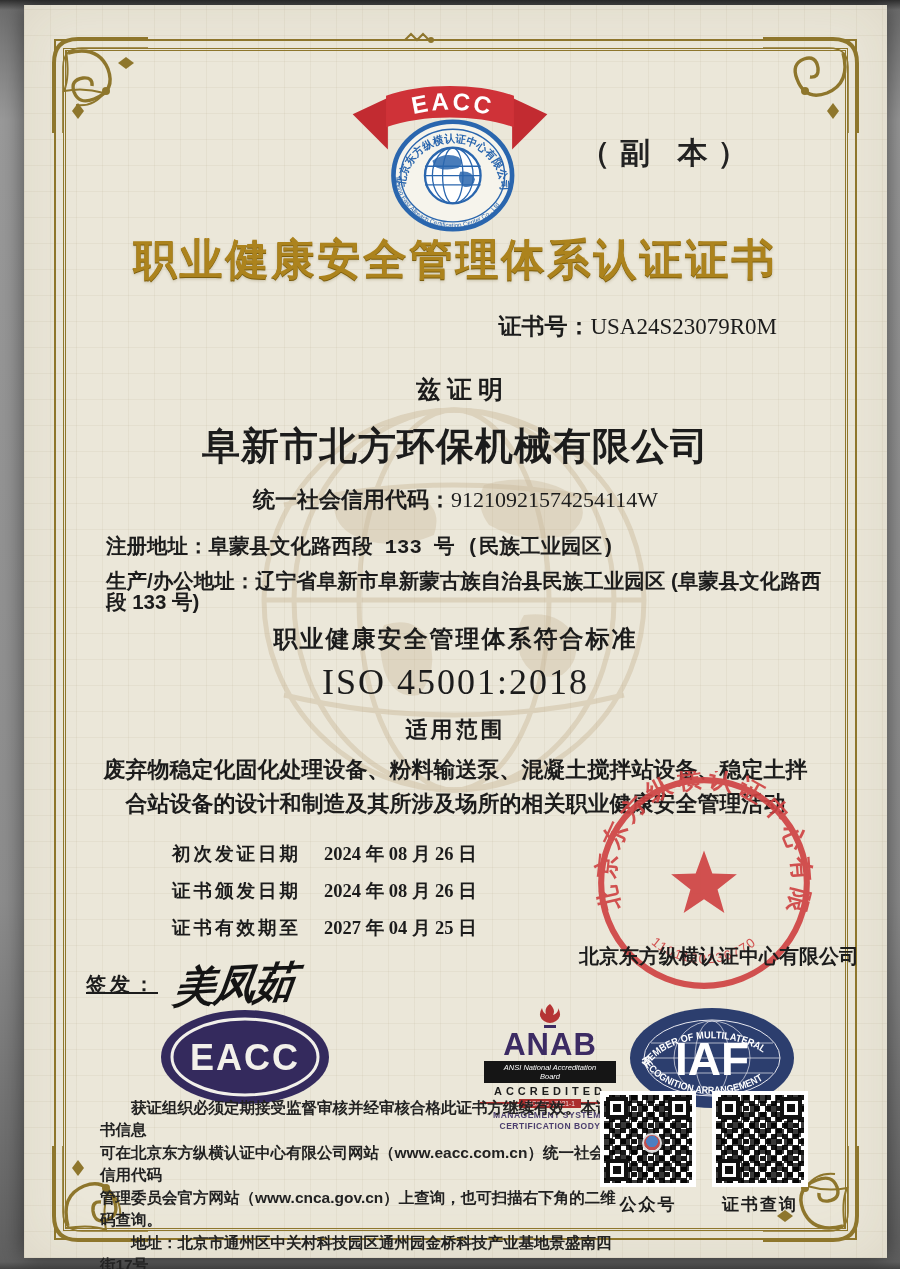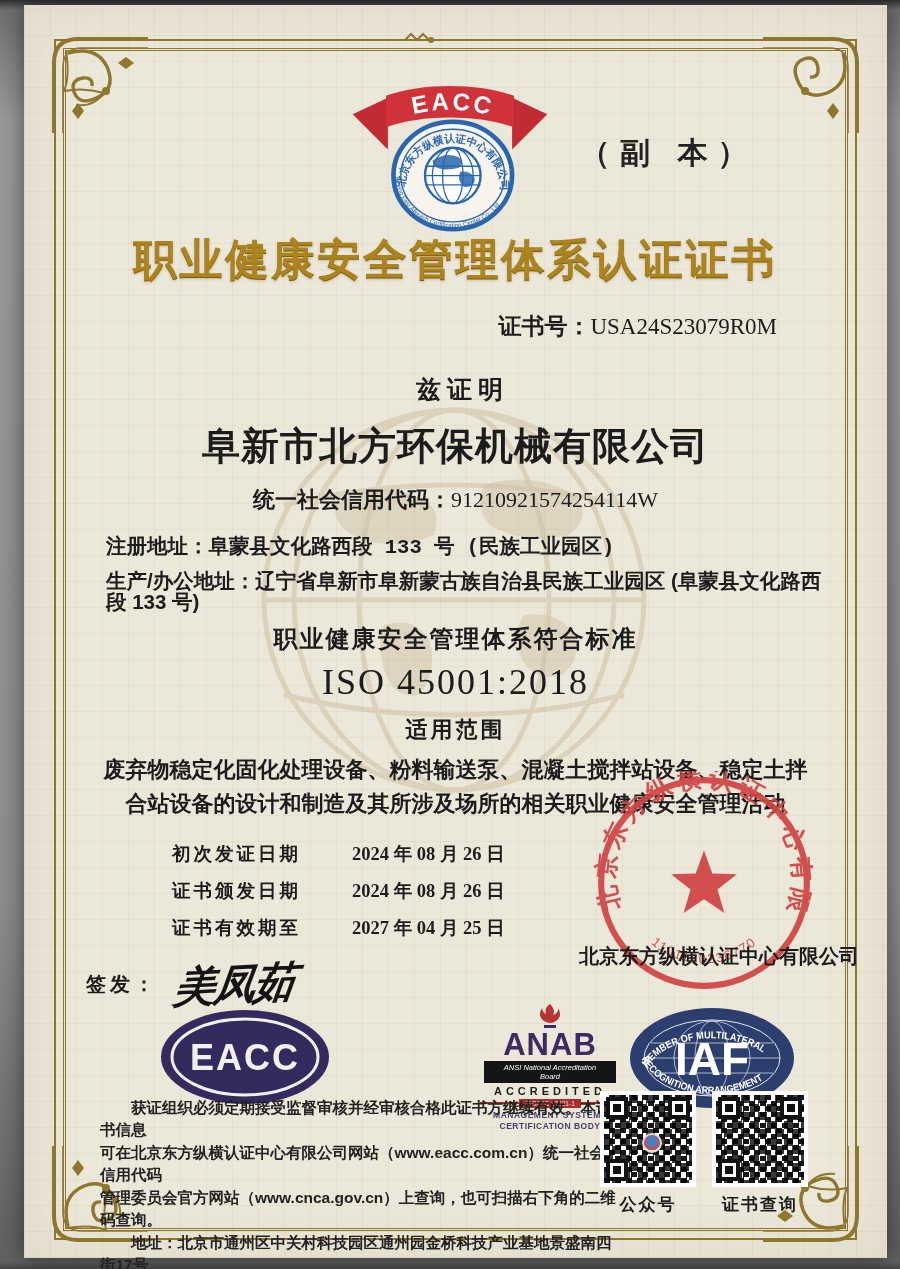--- a/index.html
+++ b/index.html
@@ -39,27 +39,27 @@
   .credit .lbl{font-weight:bold;}
   .credit .val{font-family:"Liberation Serif",serif;}
   .addr{position:absolute;left:82px;right:60px;font-size:20.5px;font-weight:bold;line-height:1.0;}
   .addr1{top:533px;font-family:Liberation Mono, monospace;} .addr2{top:566px;}
   .std-line{position:absolute;left:0;right:0;top:618px;text-align:center;font-size:24px;font-weight:bold;letter-spacing:2px;}
   .iso{position:absolute;left:0;right:0;top:656px;text-align:center;font-size:36px;
     font-family:"Liberation Serif",serif;letter-spacing:2px;}
   .scope-lbl{position:absolute;left:0;right:0;top:710px;text-align:center;font-size:22px;font-weight:bold;letter-spacing:3px;}
   .scope{position:absolute;left:70px;right:70px;top:748px;text-align:center;font-size:22px;font-weight:bold;line-height:1.55;}
   .dates{position:absolute;left:148px;top:836px;font-size:18.5px;}
-  .dates .row{display:flex;margin-bottom:12px;gap:28px;}
+  .dates .row{display:flex;margin-bottom:12px;}
   .dates .lbl{width:152px;font-weight:bold;letter-spacing:3px;}
   .dates .val{font-family:"Liberation Serif",serif;font-weight:bold;}
   .seal{position:absolute;left:568px;top:766px;width:224px;height:224px;opacity:.92;}
   .issuer{position:absolute;left:540px;top:938px;width:310px;text-align:center;font-size:20px;font-weight:bold;}
   .signrow{position:absolute;left:62px;top:952px;display:flex;align-items:flex-start;}
-  .signrow .lbl{font-size:20px;font-weight:bold;letter-spacing:4px;margin-top:14px;}
+  .signrow .lbl{font-size:20px;font-weight:bold;letter-spacing:4px;margin-top:14px;text-decoration:underline;}
   .signature{font-family:"DejaVu Serif",serif;font-size:42px;font-weight:bold;font-style:italic;
     transform:rotate(-3deg) skewX(-10deg);margin-left:16px;letter-spacing:-2px;color:#141414;}
   
   .logos{position:absolute;left:0;top:998px;width:100%;height:110px;}
   .eacc-oval{position:absolute;left:132px;top:4px;width:178px;height:100px;}
   .anab{position:absolute;left:446px;top:0px;width:160px;text-align:center;}
   .anab .torch{height:26px;margin-bottom:-2px;}
   .anab .name{font-size:31px;font-weight:900;color:#3c2b63;letter-spacing:1px;line-height:.9;}
   .anab .bar{background:#151515;color:#fff;font-size:7.5px;font-style:italic;padding:2px 10px;margin:2px 14px 2px;}
   .anab .accredited{font-size:11px;letter-spacing:4px;color:#1d1d1d;font-weight:bold;}

